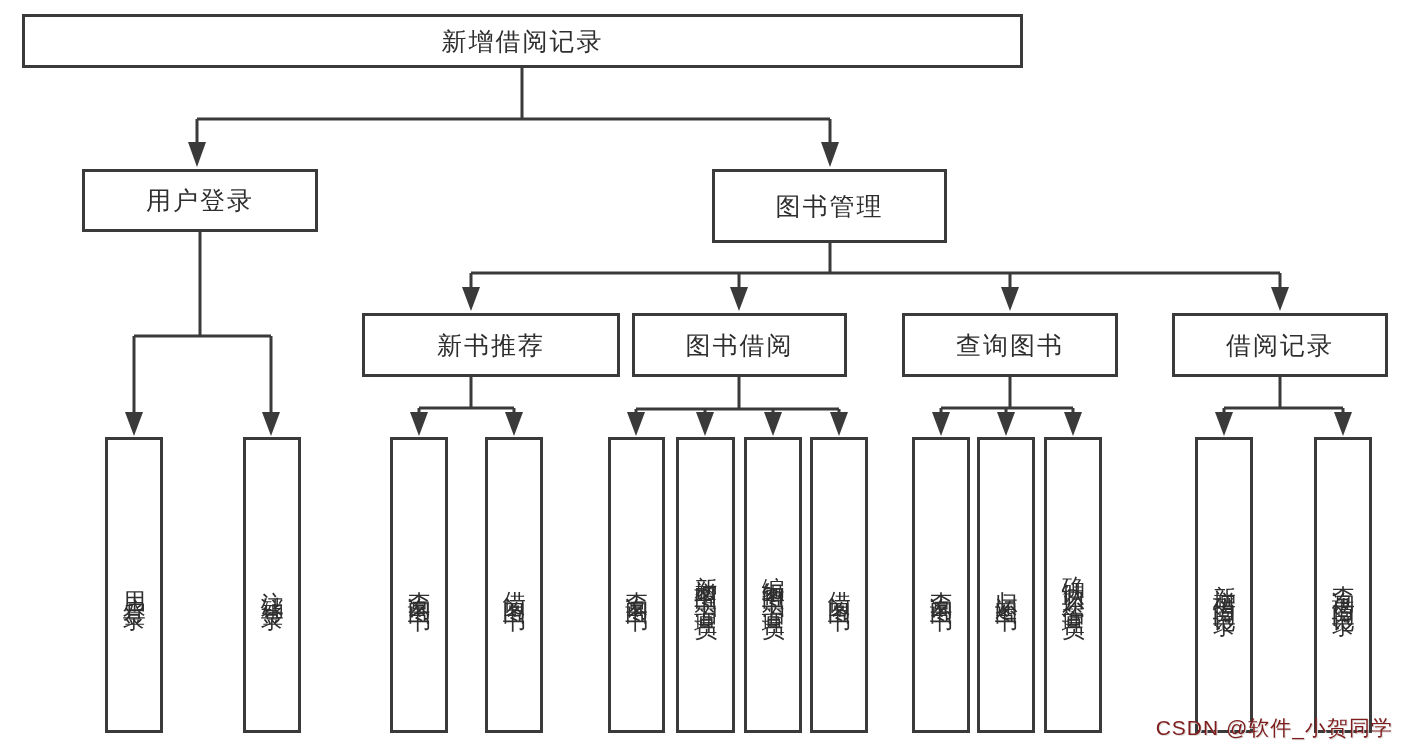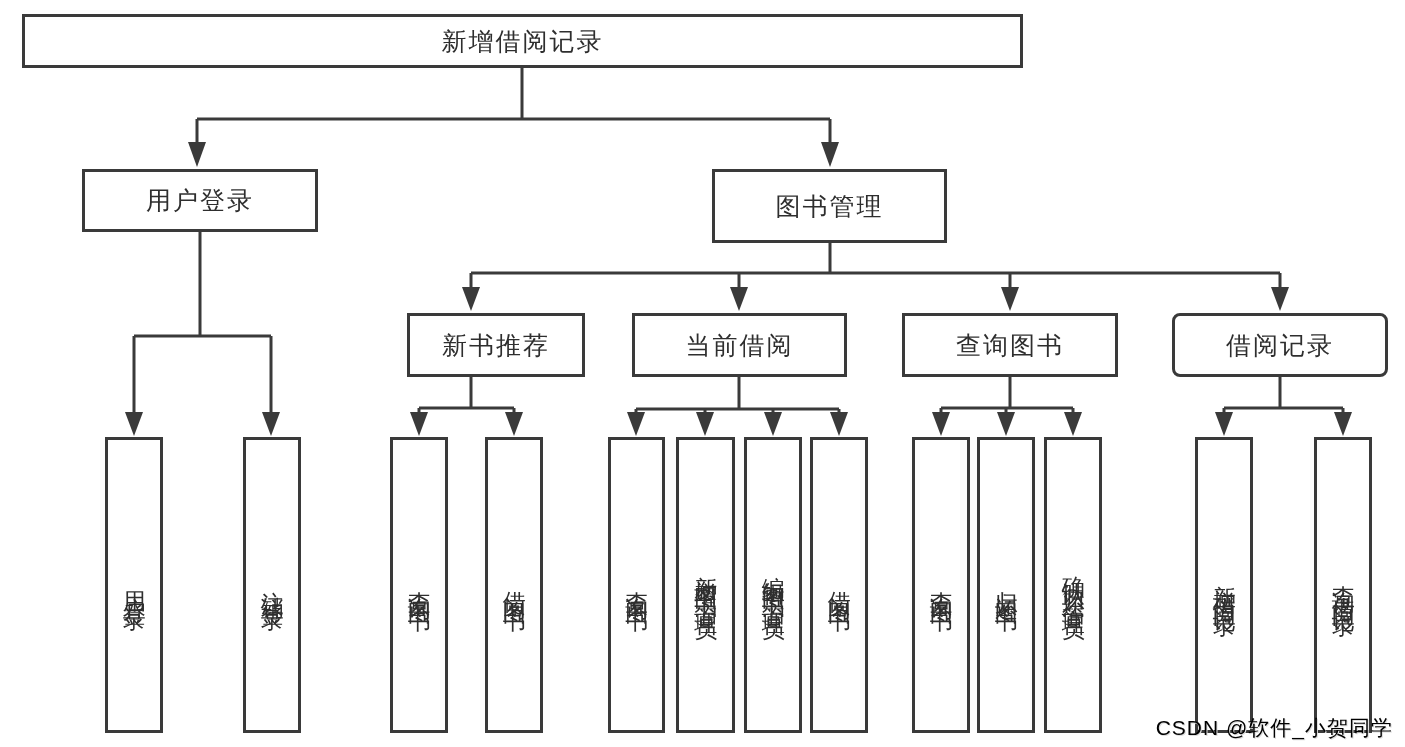--- a/index.html
+++ b/index.html
@@ -21,34 +21,34 @@
   }
   .node.h { font-size:25px; letter-spacing:2px; white-space:nowrap; }
   .node.v {
     writing-mode:vertical-rl;
     font-size:23px; letter-spacing:6px; line-height:1.1;
   }
   
   .n-root   { left:22px;  top:14px;  width:1001px; height:54px; }
   .n-login  { left:82px;  top:169px; width:236px;  height:63px; }
   .n-mgmt   { left:712px; top:169px; width:235px;  height:74px; }
-  .n-newrec { left:362px; top:313px; width:178px;  height:64px;margin-left:45px; }
+  .n-newrec { left:362px; top:313px; width:258px;  height:64px; }
   .n-borrow { left:632px; top:313px; width:215px;  height:64px; }
   .n-cur    { left:902px; top:313px; width:216px;  height:64px; }
-  .n-rec    { left:1172px;top:313px; width:216px;  height:64px;border-radius:8px; }
+  .n-rec    { left:1172px;top:313px; width:216px;  height:64px; }
   .leaf     { top:437px; height:296px; width:58px; }
   .l-a1 { left:105px; }  .l-a2 { left:243px; }
   .l-b1 { left:390px; }  .l-b2 { left:485px; }
   .l-c1 { left:608px; width:57px; } .l-c2 { left:676px; width:59px; }
   .l-c3 { left:744px; }  .l-c4 { left:810px; }
   .l-d1 { left:912px; }  .l-d2 { left:977px; } .l-d3 { left:1044px; }
   .l-e1 { left:1195px; } .l-e2 { left:1314px; }
   .watermark {
     position:absolute; right:12px; bottom:5px; z-index:3;
-    font-size:21px; color:#000000;
+    font-size:21px; color:#7f1d1d;
     text-shadow:1px 1px 0 #dddddd;
     letter-spacing:1px; white-space:nowrap;
   }
 </style>
 </head>
 <body>
 
 <div class="canvas">
 
   <svg class="wires" width="1405" height="747" viewBox="0 0 1405 747">
@@ -97,21 +97,21 @@
       <polygon points="1334,412 1352,412 1343,436"></polygon>
     </g>
   </svg>
 
   <div class="node h n-root">新增借阅记录</div>
 
   <div class="node h n-login">用户登录</div>
   <div class="node h n-mgmt">图书管理</div>
 
   <div class="node h n-newrec">新书推荐</div>
-  <div class="node h n-borrow">当前借阅</div>
+  <div class="node h n-borrow">图书借阅</div>
   <div class="node h n-cur">查询图书</div>
   <div class="node h n-rec">借阅记录</div>
 
   <div class="node v leaf l-a1">用户登录</div>
   <div class="node v leaf l-a2">注销登录</div>
 
   <div class="node v leaf l-b1">查询图书</div>
   <div class="node v leaf l-b2">借阅图书</div>
 
   <div class="node v leaf l-c1">查询图书</div>

